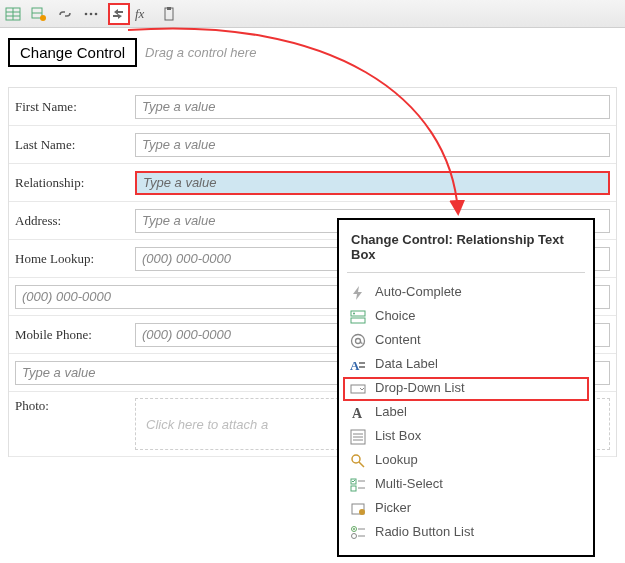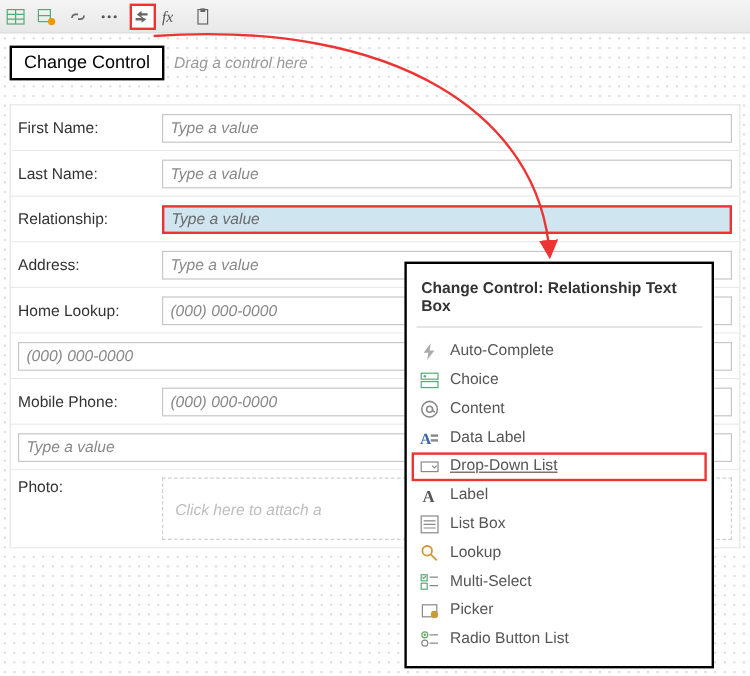--- a/index.html
+++ b/index.html
@@ -72,20 +72,21 @@
     border-bottom:1px solid #e8e8e8;
     min-height:38px;
     padding:6px 6px;
     background:#fff;
   }
   .frow.photo { align-items:flex-start; min-height:64px;}
   .flabel {
     width:120px;
     font-size:13px;
     color:#333;
+    font-family:Liberation Serif, serif;
   }
   .finput {
     flex:1;
     height:24px;
     border:1px solid #c7c7c7;
     background:#fff;
     padding:0 6px;
     color:#888;
     font-style:italic;
     font-size:13px;
@@ -128,21 +129,20 @@
   .popup-item {
     display:flex;align-items:flex-start;gap:8px;
     padding:3px 4px;
     font-size:13px;
     color:#555;
   }
   .popup-item.sel {
     border:2px solid #e33;
     margin:0 -2px;
     padding:1px 4px;
-    text-decoration:underline;
   }
   .popup-item .icon {
     width:18px;height:18px;
     display:flex;align-items:center;justify-content:center;
     color:#888;
   }
   .popup-item .icon svg{width:16px;height:16px;}
   
   .arrow-svg {
     position:absolute;

